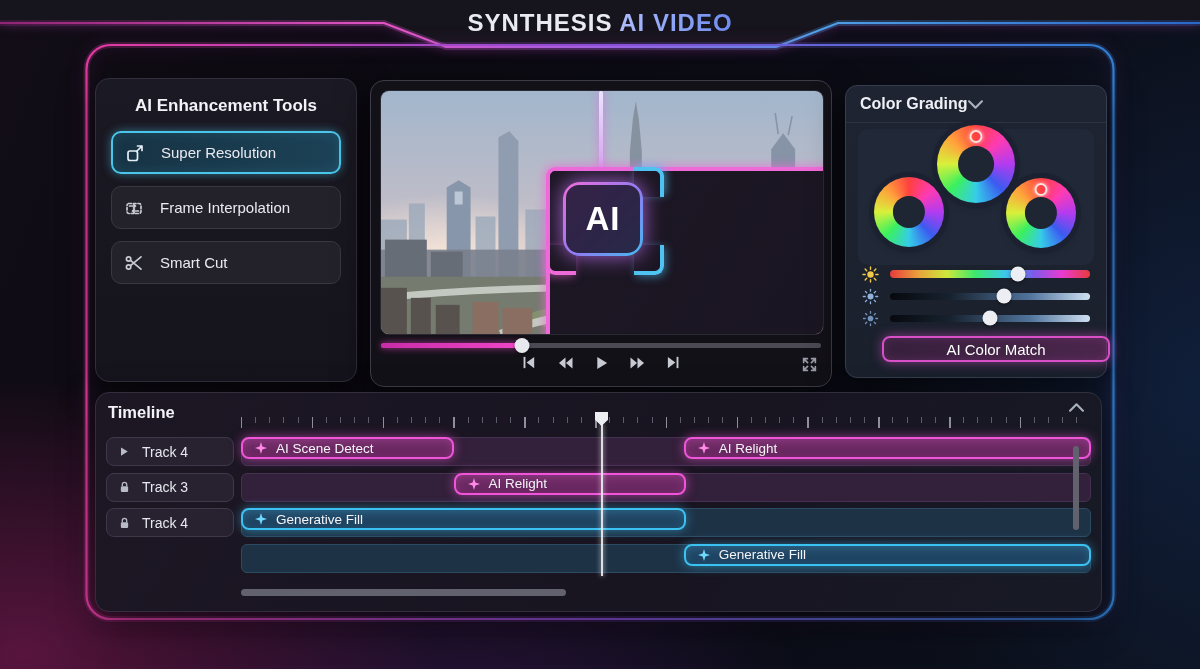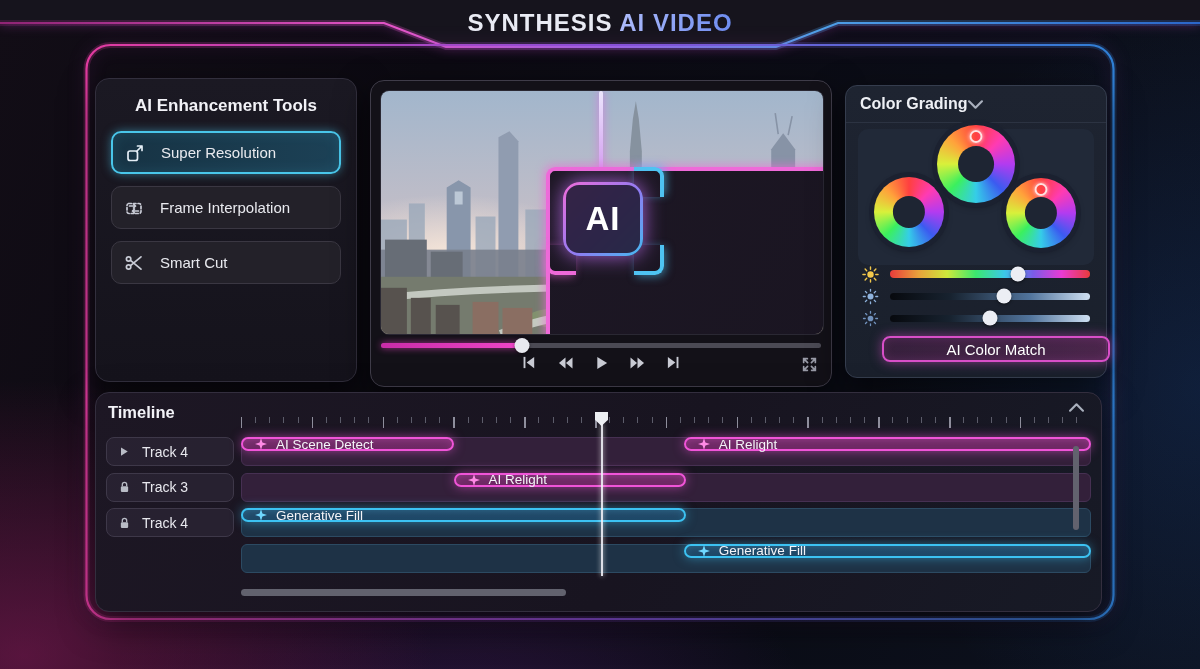--- a/index.html
+++ b/index.html
@@ -103,21 +103,21 @@
     background-size:100% 100%,100% 55%;background-repeat:no-repeat;}
   .hdrs{left:10px;top:44px;display:flex;flex-direction:column;gap:6.5px;}
   .trk{width:128px;height:29px;border-radius:8px;background:rgba(44,38,54,.72);border:1px solid #3e3849;
     display:flex;align-items:center;gap:10px;padding:0 11px;box-sizing:border-box;cursor:pointer;}
   .trk .k-ic{width:14px;display:flex;}
   .trk span{font-size:14px;color:#e8e8ee;}
   .lanes{left:145px;top:44px;width:850px;height:165px;}
   .strip{position:absolute;left:0;width:100%;height:29px;border-radius:6px;box-sizing:border-box;}
   .strip.purple{background:#33203a;border:1px solid #463052;}
   .strip.blue{background:#1e3246;border:1px solid #2c4a62;}
-  .clip{position:absolute;height:14px;border-radius:8px;box-sizing:border-box;display:flex;align-items:center;gap:9px;
+  .clip{position:absolute;height:22px;border-radius:8px;box-sizing:border-box;display:flex;align-items:center;gap:9px;
     padding:0 12px;font-size:13.5px;color:#f4f4f8;cursor:pointer;}
   .clip.pink{border:2px solid #f054d8;background:linear-gradient(180deg,rgba(214,72,182,.42),rgba(142,38,118,.5));
     box-shadow:0 0 11px rgba(240,84,216,.55), inset 0 0 9px rgba(240,84,216,.22);}
   .clip.cyan{border:2px solid #3cc2f2;background:linear-gradient(180deg,rgba(52,128,178,.38),rgba(24,70,108,.52));
     box-shadow:0 0 11px rgba(60,194,242,.5), inset 0 0 9px rgba(60,194,242,.2);text-align:right;}
   .spark{width:12px;height:12px;flex:0 0 auto;}
   .playhead-line{top:31px;width:2px;height:152px;background:rgba(242,242,248,.9);box-shadow:0 0 5px rgba(255,255,255,.8);}
   .playhead-cap{top:19px;width:13px;height:14px;background:#eceef2;
     clip-path:polygon(0 0,100% 0,100% 55%,50% 100%,0 55%);box-shadow:0 0 6px rgba(255,255,255,.6);}
   .hscroll{left:145px;top:196px;width:325px;height:7px;border-radius:4px;background:#62626e;cursor:pointer;}

